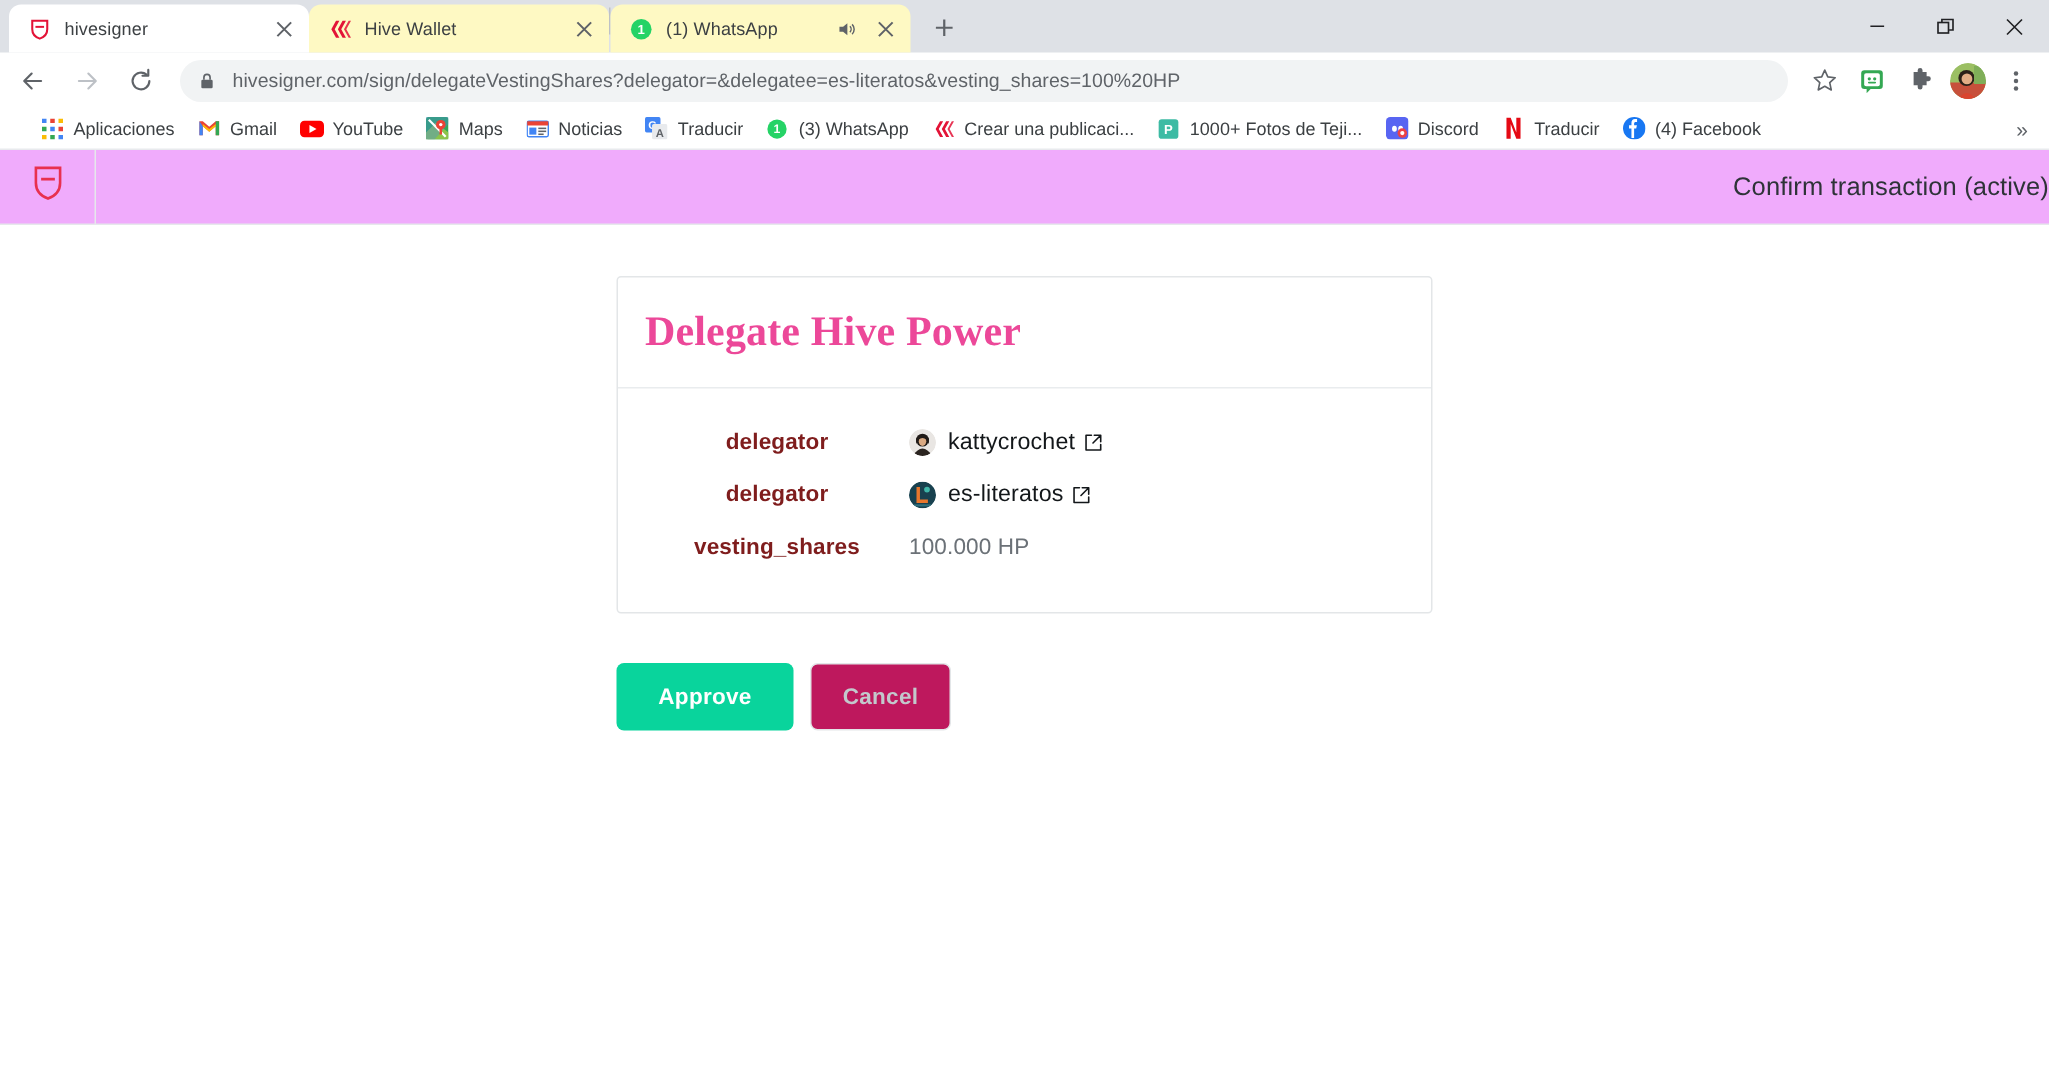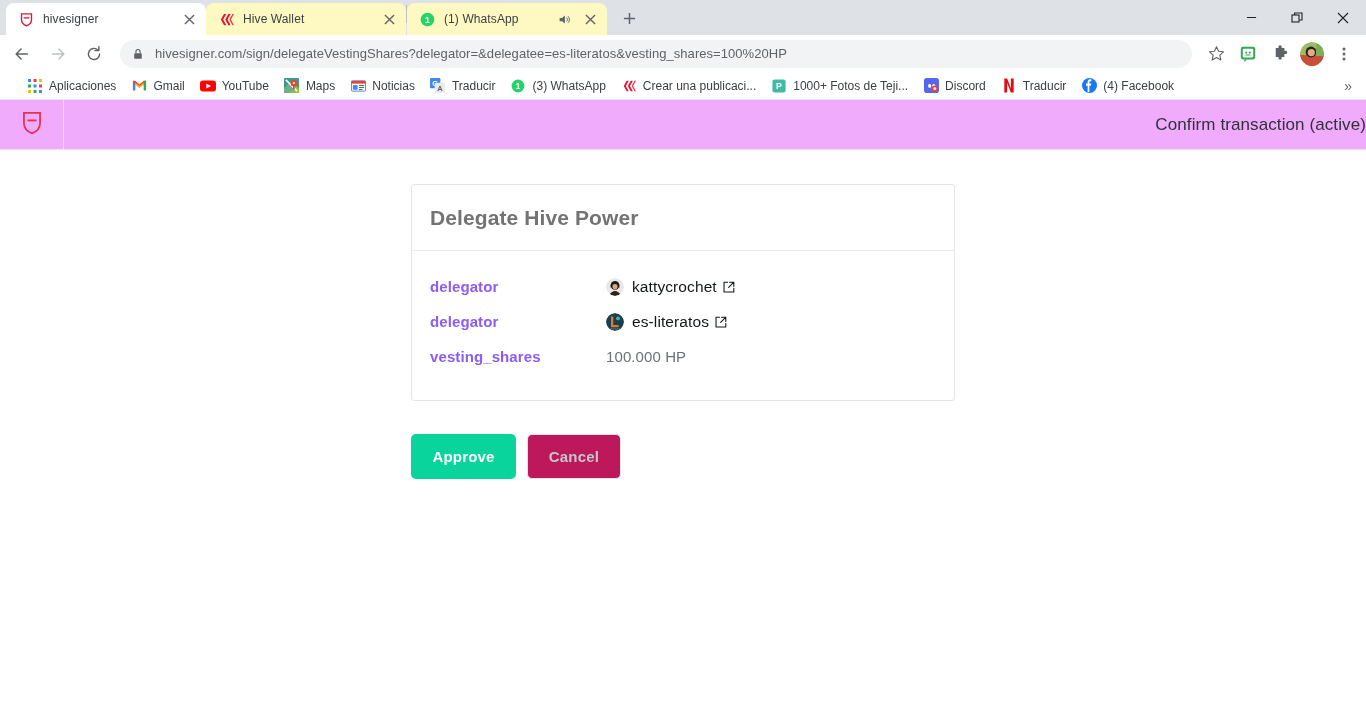--- a/index.html
+++ b/index.html
@@ -110,43 +110,43 @@
     font-size: 17px; color: #2e3338; padding-left: 16px; letter-spacing: .1px;
   }
 
   .content { flex: 1 1 auto; padding-top: 34px; }
 
   .card {
     width: 544px; margin: 0 auto; border: 1px solid #e3e6e8; border-radius: 3px;
     background: #fff;
   }
   .card-head { padding: 21px 18px 20px 18px; border-bottom: 1px solid #e9ecee; }
-  .card-title { font-size: 21px; font-weight: bold; color: #737373; letter-spacing: .1px; }
+  .card-title { font-size: 28px; font-weight: bold; color: #ec4899; letter-spacing: .1px; font-family: Liberation Serif, serif; }
   .card-body { padding: 18px 18px 26px 18px; }
 
   .row { display: flex; align-items: center; min-height: 35px; }
   .row .k {
     width: 176px; flex: 0 0 176px; font-size: 15px; font-weight: bold;
-    color: #8b5cf6; letter-spacing: .1px;
+    color: #7f1d1d; letter-spacing: .1px; text-align: center;
   }
   .row .v { font-size: 15px; color: #6b7177; display: flex; align-items: center; letter-spacing: .1px; }
   .row .v a { color: #13171a; font-weight: normal; text-decoration: none; font-size: 15.5px; }
   .acct-avatar {
     width: 18px; height: 18px; border-radius: 50%; margin-right: 8px; flex: 0 0 18px;
     overflow: hidden; display: block;
   }
   .ext-link { margin-left: 6px; display: inline-flex; align-items: center; }
 
   .actions { width: 544px; margin: 33px auto 0 auto; display: flex; }
   .btn {
     height: 45px; border-radius: 5px; display: flex; align-items: center; justify-content: center;
     font-size: 15px; font-weight: bold; letter-spacing: .2px; border: none; cursor: pointer;
     font-family: "Liberation Sans", sans-serif;
   }
-  .btn-approve { width: 105px; background: #09d49c; color: #ffffff; }
+  .btn-approve { width: 118px; background: #09d49c; color: #ffffff; }
   .btn-cancel { width: 94px; background: #be185d; color: #c3c8cc; border: 1px solid #e3e6e8; margin-left: 11px; }
 </style>
 </head>
 <body>
 
 <div class="browser">
 
   <div class="tabstrip">
 
     <div class="tab active">

